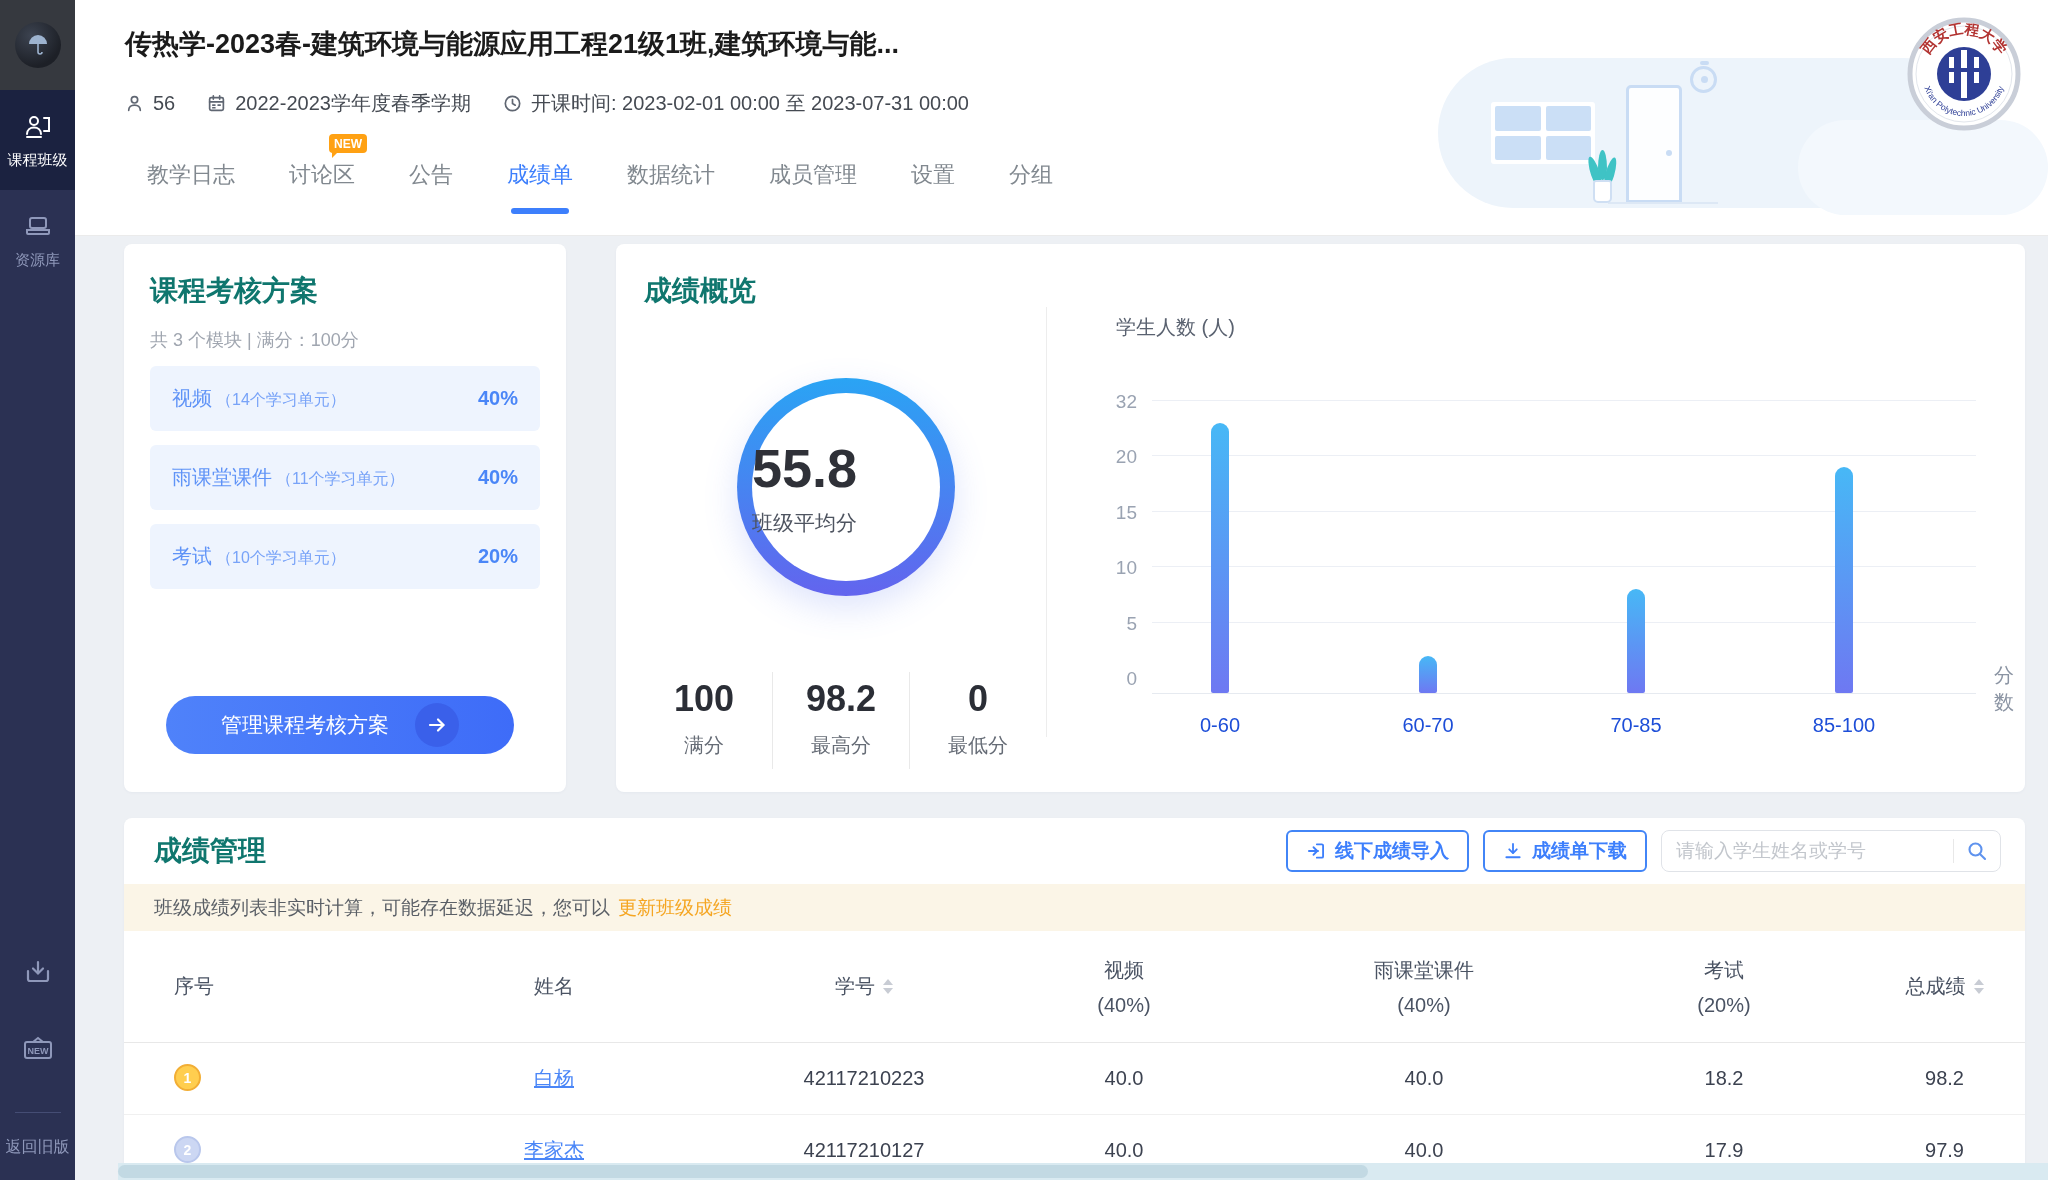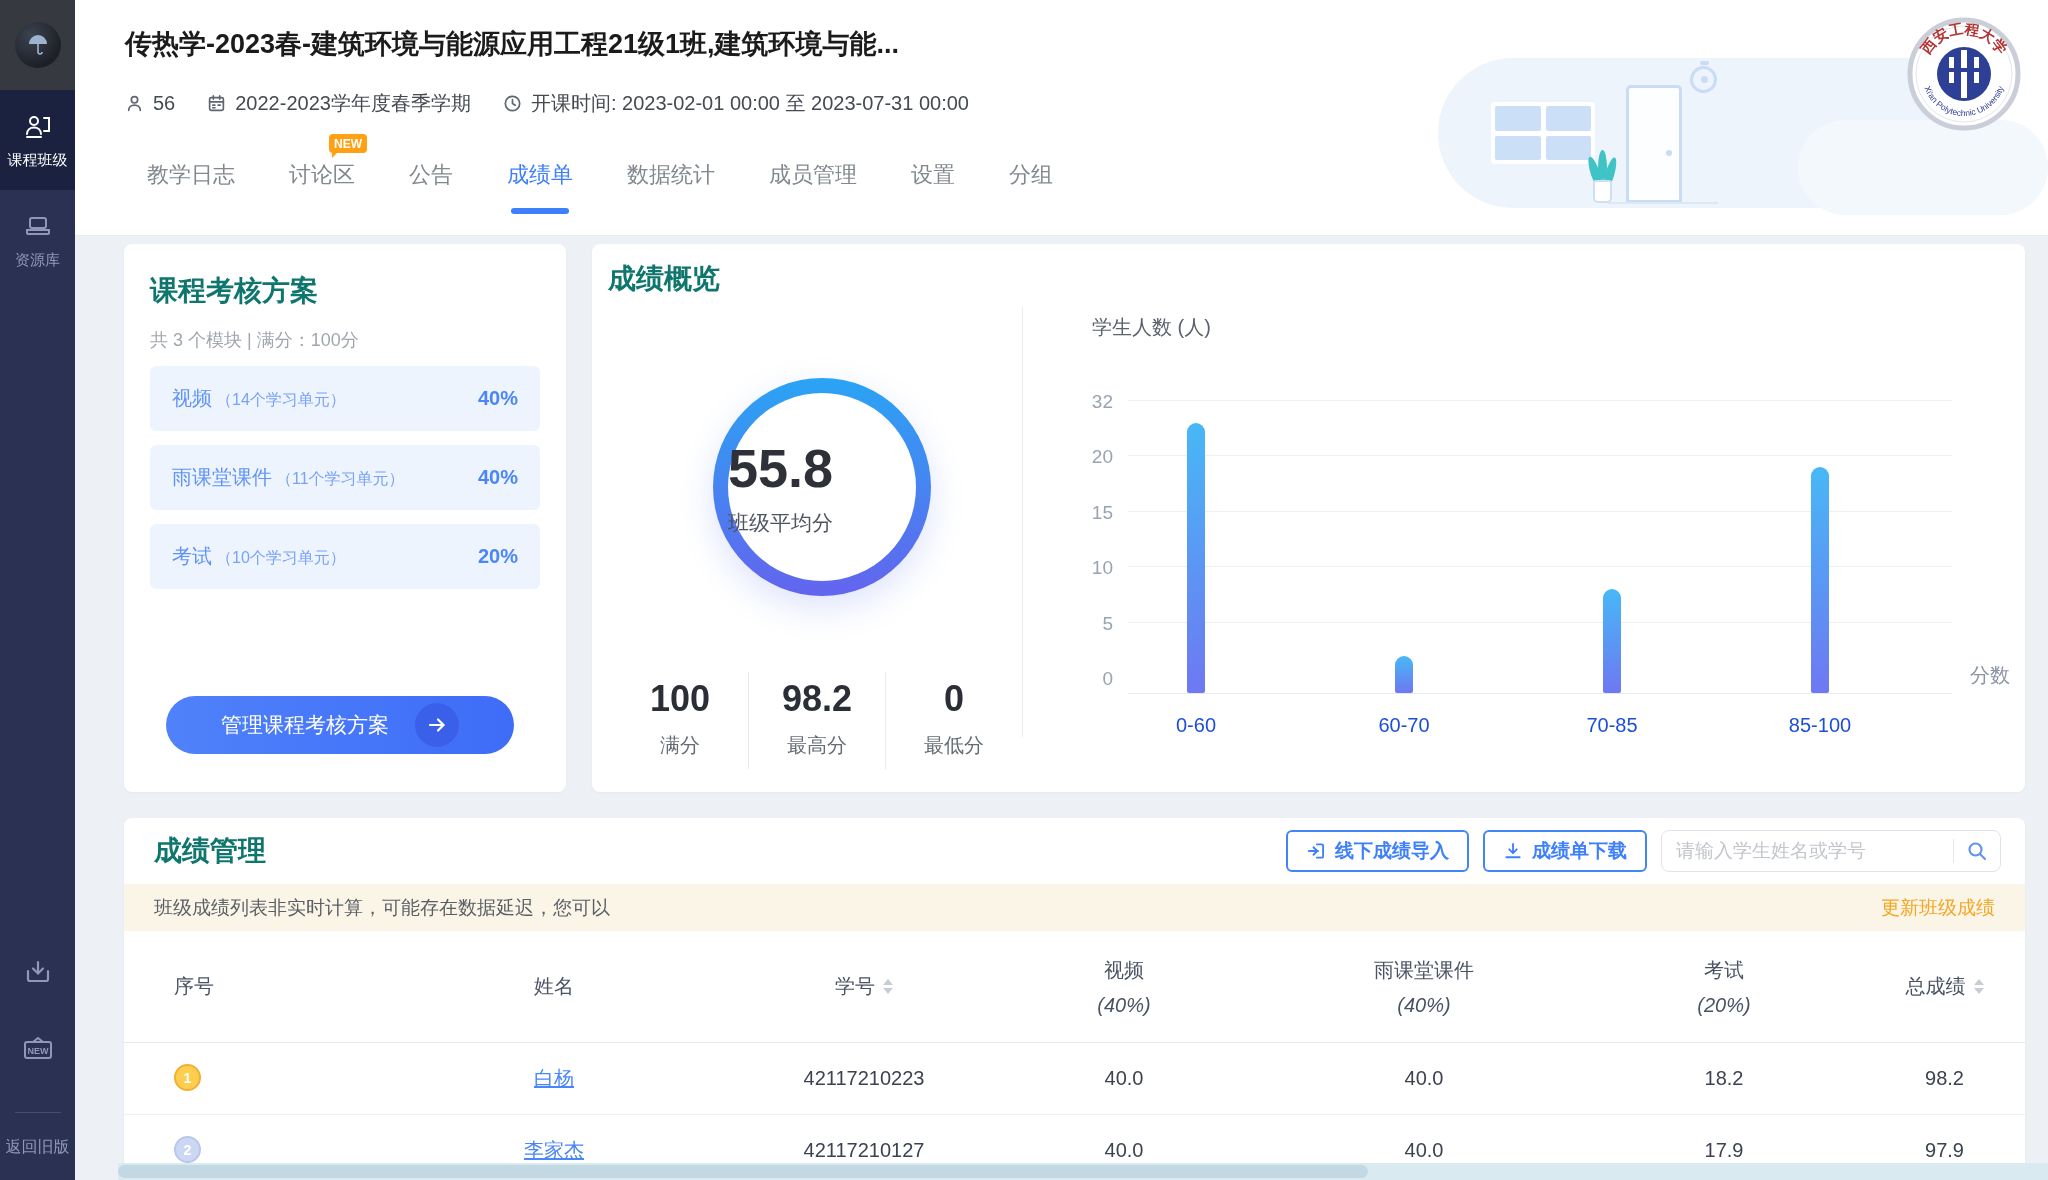--- a/index.html
+++ b/index.html
@@ -64,21 +64,21 @@
   .assess-summary { margin-top:18px; font-size:18px; color:#a0a6b0; }
   .module-row { display:flex; align-items:center; justify-content:space-between; height:65px; padding:0 22px; background:#eef4fe; border-radius:6px; margin-top:14px; cursor:pointer; }
   .module-row:first-of-type { margin-top:26px; }
   .module-name { font-size:20px; color:#5f93f7; }
   .module-units { font-size:16px; color:#78a3f8; margin-left:4px; }
   .module-weight { font-size:20px; font-weight:600; color:#4a86f7; }
   .manage-btn { position:absolute; left:42px; top:452px; width:348px; height:58px; border:none; border-radius:29px; background:linear-gradient(90deg,#4f82fa,#3e6cf8); color:#fff; font-size:21px; display:flex; align-items:center; justify-content:center; gap:26px; cursor:pointer; font-family:inherit; }
   .manage-arrow { width:44px; height:44px; border-radius:50%; background:#3a60ea; display:flex; align-items:center; justify-content:center; }
 
   
-  .card-overview { position:relative; flex:1; padding:16px; }
+  .card-overview { position:relative; flex:1; padding:28px;margin-left:24px; }
   .sec-divider { position:absolute; left:430px; top:63px; width:1px; height:430px; background:#ededed; }
   .avg-circle { position:absolute; left:121px; top:134px; width:218px; height:218px; border-radius:50%; background:linear-gradient(180deg,#2aa4f4,#6364ee); box-shadow:0 12px 34px rgba(90,120,240,.20); display:flex; align-items:center; justify-content:center; }
   .avg-inner { width:188px; height:188px; border-radius:50%; background:#fff; display:flex; flex-direction:column; justify-content:center; }
   .avg-value { font-size:54px; font-weight:bold; color:#2f3138; }
   .avg-label { font-size:21px; color:#4e5460; margin-top:10px; }
   .stats { position:absolute; left:20px; top:428px; width:410px; display:flex; }
   .stat { flex:1; text-align:center; padding:6px 0 10px; }
   .stat + .stat { border-left:1px solid #e9e9e9; }
   .stat-value { font-size:36px; font-weight:600; color:#2b2e36; }
   .stat-label { font-size:20px; color:#666c76; margin-top:12px; }
@@ -93,33 +93,33 @@
   
   .card-grades { margin-top:26px; height:380px; border-radius:8px 8px 0 0; overflow:hidden; position:relative; }
   .grades-header { height:66px; display:flex; align-items:center; padding:0 24px 0 30px; }
   .grades-actions { margin-left:auto; display:flex; align-items:center; gap:14px; }
   .btn-outline { height:42px; padding:0 18px; display:flex; align-items:center; gap:9px; background:#fff; border:2px solid #4285f7; border-radius:6px; color:#3d7ffc; font-size:19px; font-weight:600; cursor:pointer; font-family:inherit; }
   .search-box { width:340px; height:42px; border:1px solid #e0e3e8; border-radius:8px; display:flex; align-items:center; background:#fff; }
   .search-box input { flex:1; border:none; outline:none; padding:0 14px; font-size:19px; color:#333; font-family:inherit; }
   .search-box input::placeholder { color:#c2c6cc; }
   .search-sep { width:1px; height:24px; background:#e8e8e8; }
   .search-btn { width:46px; height:100%; display:flex; align-items:center; justify-content:center; background:none; border:none; cursor:pointer; }
-  .notice { height:47px; background:#fbf5e7; display:flex; align-items:center; padding:12px 30px; font-size:19px; color:#5a5f66;justify-content:space-between; }
+  .notice { height:47px; background:#fbf5e7; display:flex; align-items:center; padding:12px 30px; font-size:19px; color:#5a5f66; }
   .notice-link { color:#f5a623; margin-left:8px; cursor:pointer; }
   .g-table { width:100%; }
   .t-head { display:flex; align-items:center; height:112px; border-bottom:1px solid #e8e8e8; color:#4a5363; font-size:20px; }
   .t-row { display:flex; align-items:center; height:72px; border-bottom:1px solid #f0f0f0; font-size:20px; color:#3c4250; }
   .c1 { width:240px; padding-left:50px; }
   .c2 { width:380px; text-align:center; }
   .c3 { width:240px; text-align:center; }
   .c4 { width:280px; text-align:center; }
   .c5 { width:320px; text-align:center; }
   .c6 { width:280px; text-align:center; }
   .c7 { flex:1; text-align:center; }
-  .two-line div + div { margin-top:10px;font-style:italic; }
+  .two-line div + div { margin-top:10px; }
   .sort-wrap { display:inline-flex; align-items:center; cursor:pointer; }
   .caret { display:inline-flex; flex-direction:column; gap:3px; margin-left:8px; }
   .caret i { width:0; height:0; border-left:5px solid transparent; border-right:5px solid transparent; }
   .caret .up { border-bottom:6px solid #c8ccd4; }
   .caret .down { border-top:6px solid #c8ccd4; }
   .name-link { color:#4a86f7; text-decoration:underline; cursor:pointer; }
   .medal { width:30px; }
   .ribbon { width:13px; height:11px; margin:0 auto; border-radius:2px 2px 0 0; background:repeating-linear-gradient(90deg,#5b8ff9 0 2.5px,#e8efff 2.5px 5px); }
   .coin { width:27px; height:27px; border-radius:50%; margin-top:-2px; display:flex; align-items:center; justify-content:center; font-size:14px; font-weight:bold; color:#fff; }
   .gold .coin { background:#ffce4f; border:2px solid #f2ae35; }

